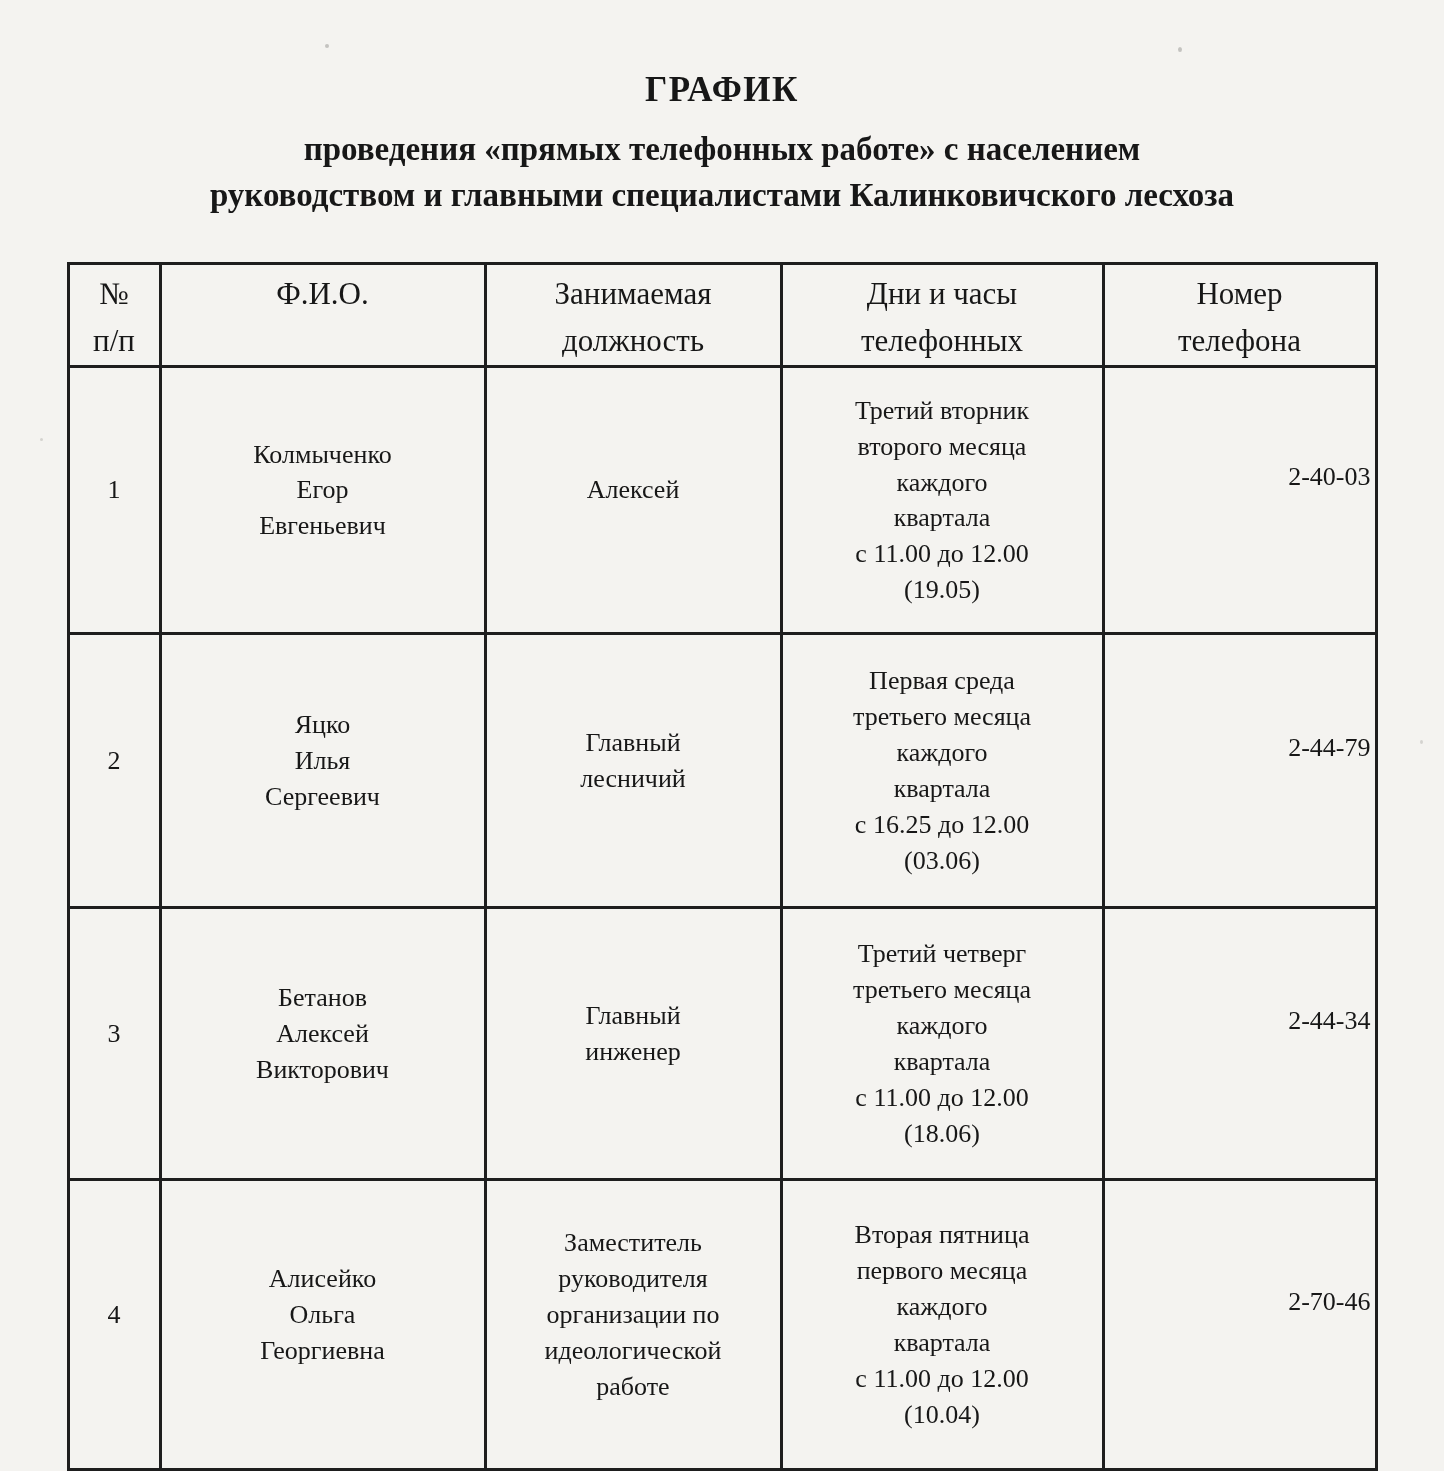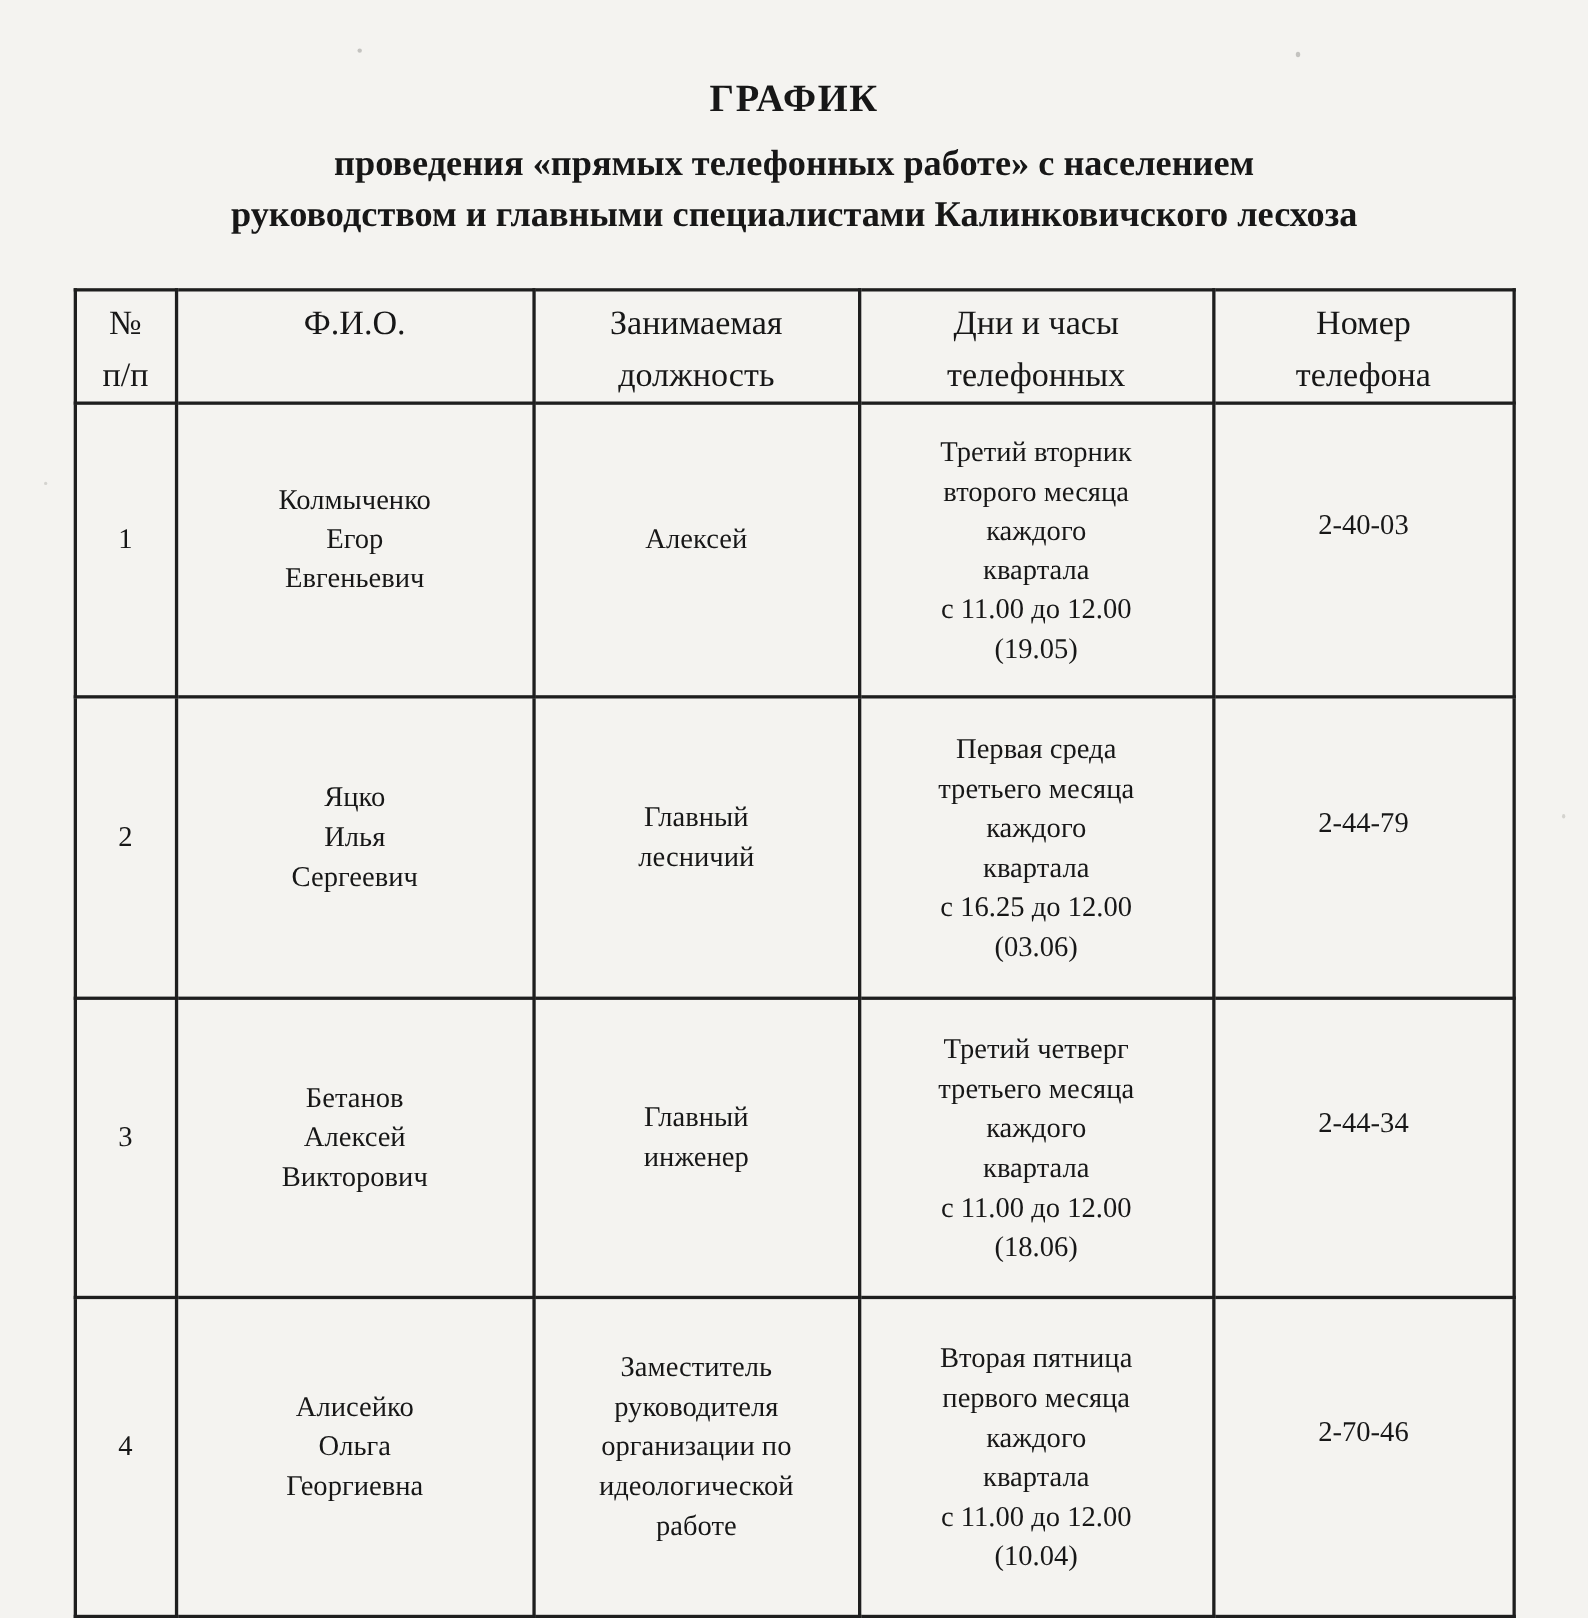--- a/index.html
+++ b/index.html
@@ -57,21 +57,21 @@
     line-height: 1.38;
     vertical-align: middle;
     padding: 2px 4px;
   }
   tr.r-header { height: 92px; }
   tr.r-1 { height: 267px; }
   tr.r-2 { height: 274px; }
   tr.r-3 { height: 272px; }
   tr.r-4 { height: 290px; }
   td.lift-sm { padding-bottom: 22px; margin-left: 24px; }
-  td.lift-lg { padding-bottom: 48px; }
+  td.lift-lg { padding-bottom: 48px; text-align: right; }
   .speck {
     position: absolute;
     border-radius: 50%;
     background: #8a8a84;
     opacity: 0.45;
   }
   .speck.s1 { left: 325px; top: 44px;  width: 4px; height: 4px; }
   .speck.s2 { left: 1178px; top: 47px; width: 4px; height: 5px; }
   .speck.s3 { left: 40px; top: 438px;  width: 3px; height: 3px; opacity: 0.3; }
   .speck.s4 { left: 1420px; top: 740px; width: 3px; height: 4px; opacity: 0.3; }

